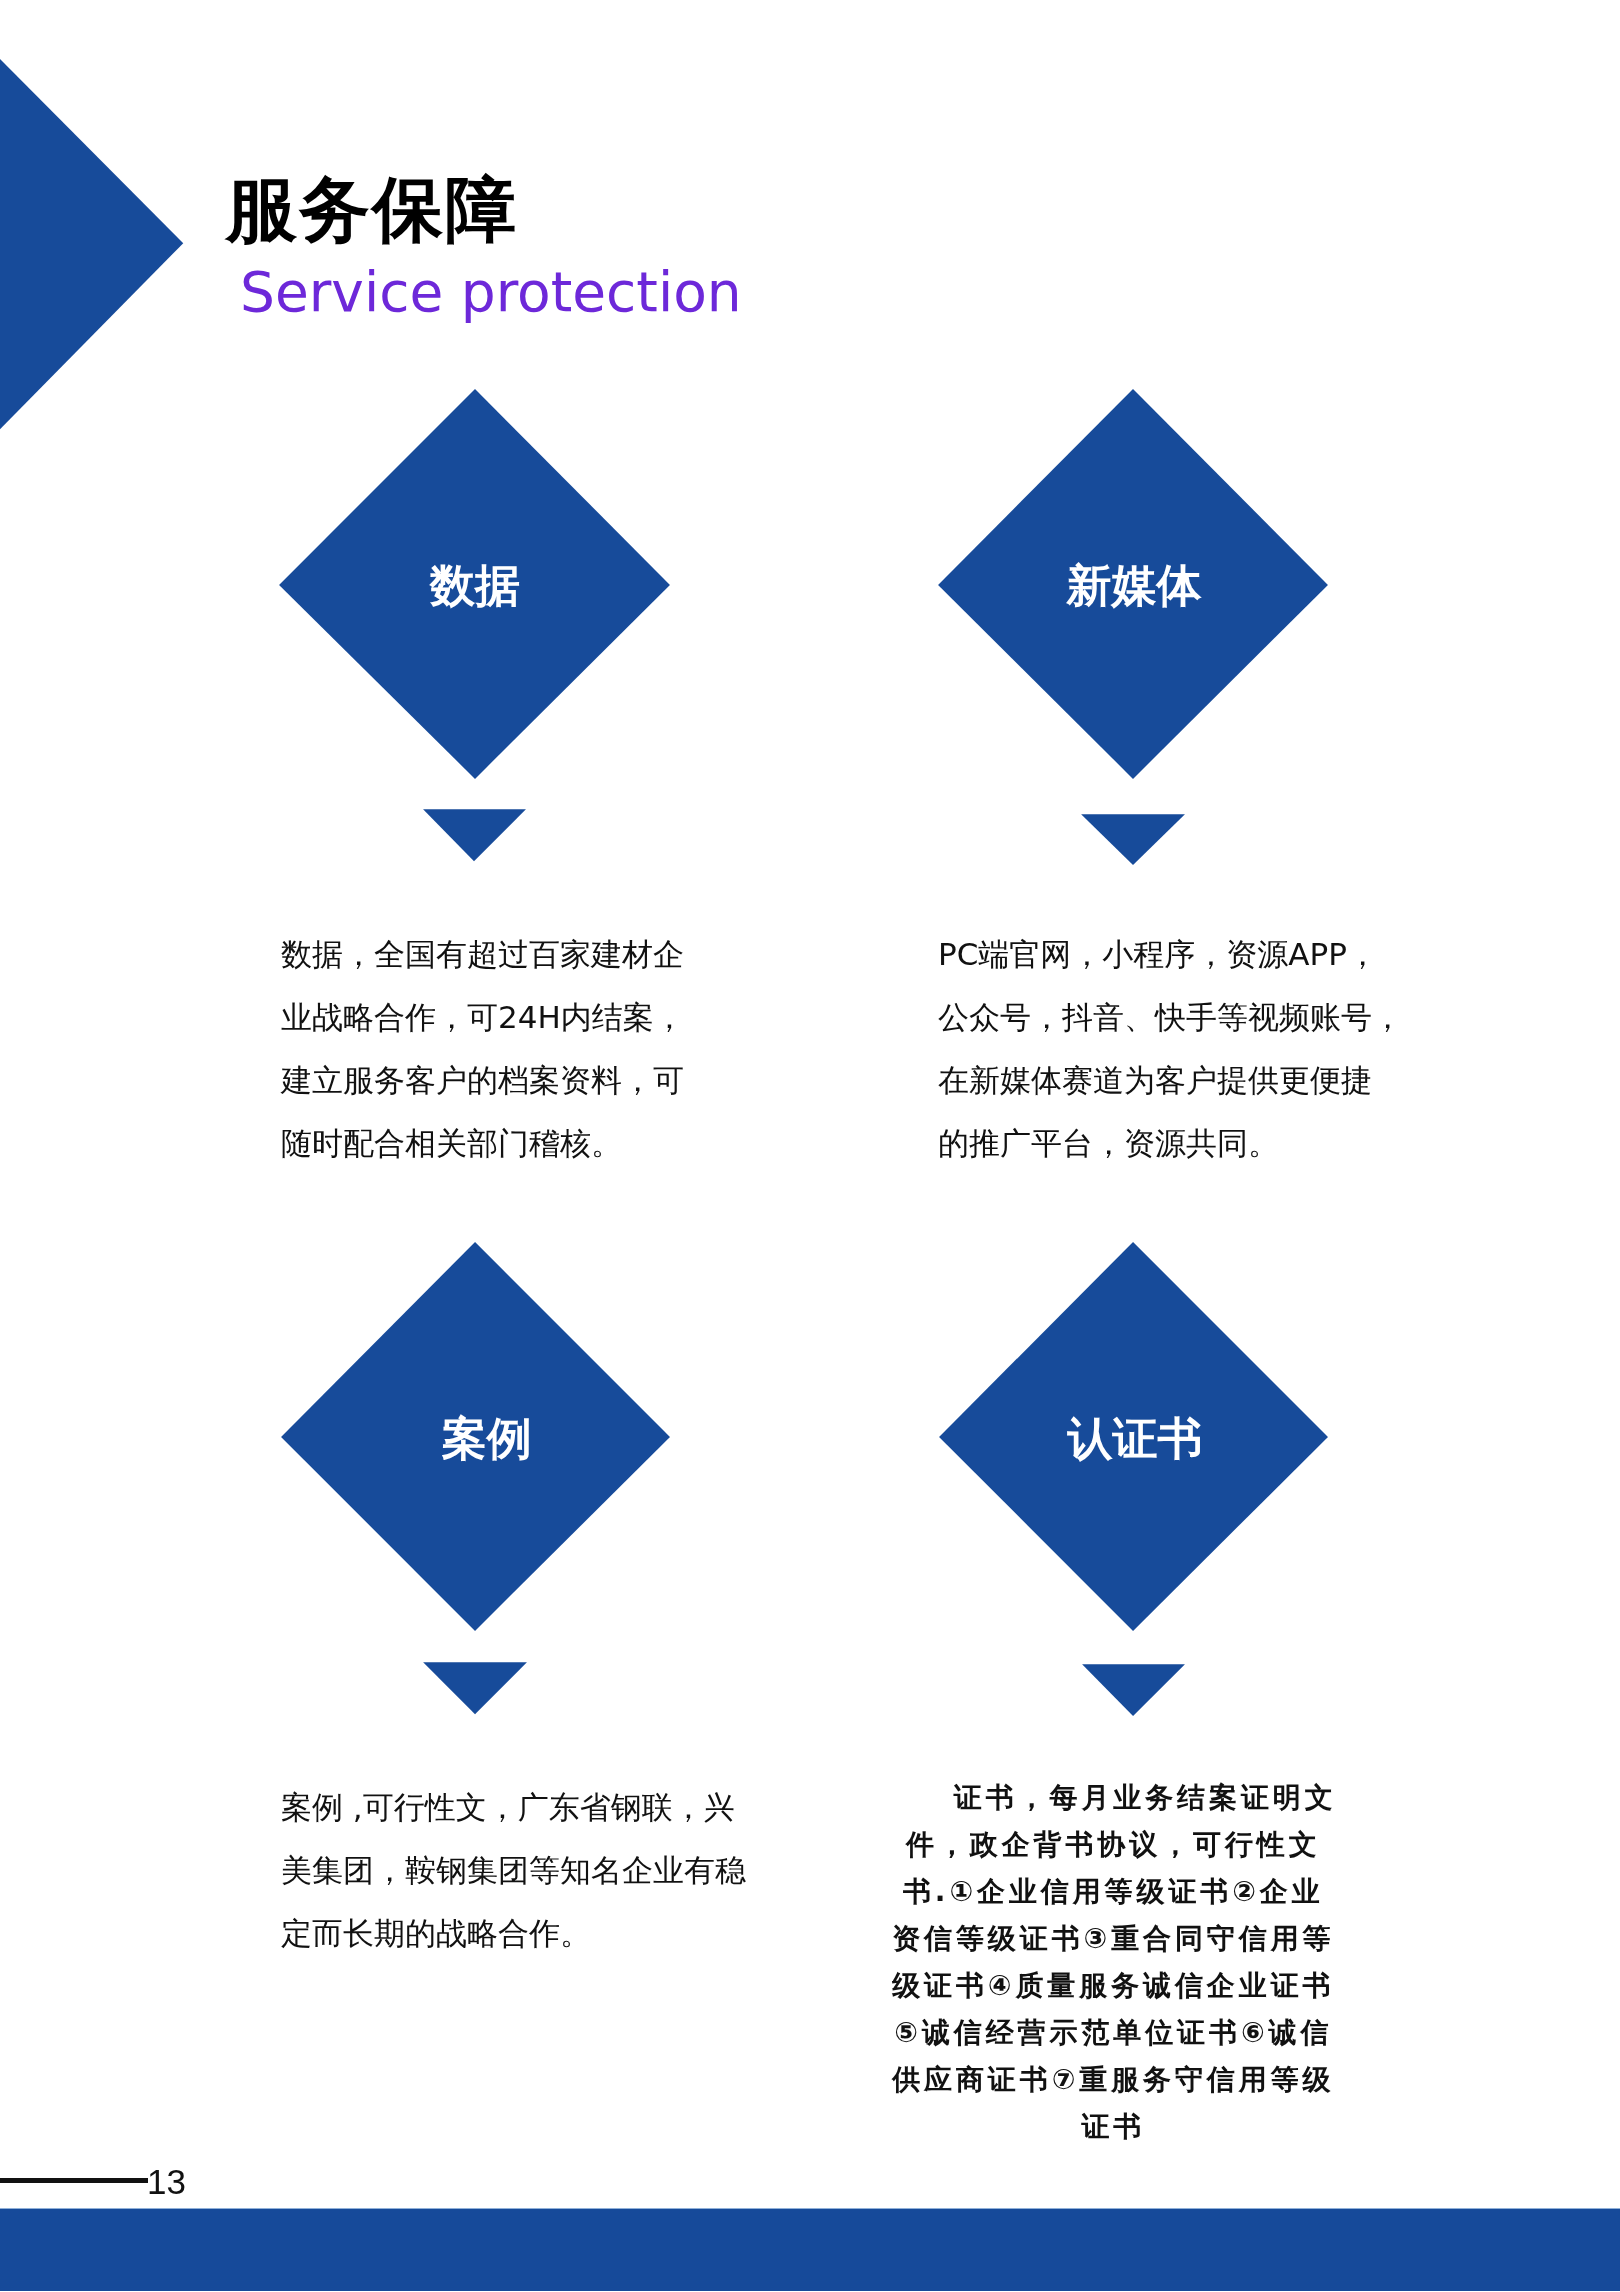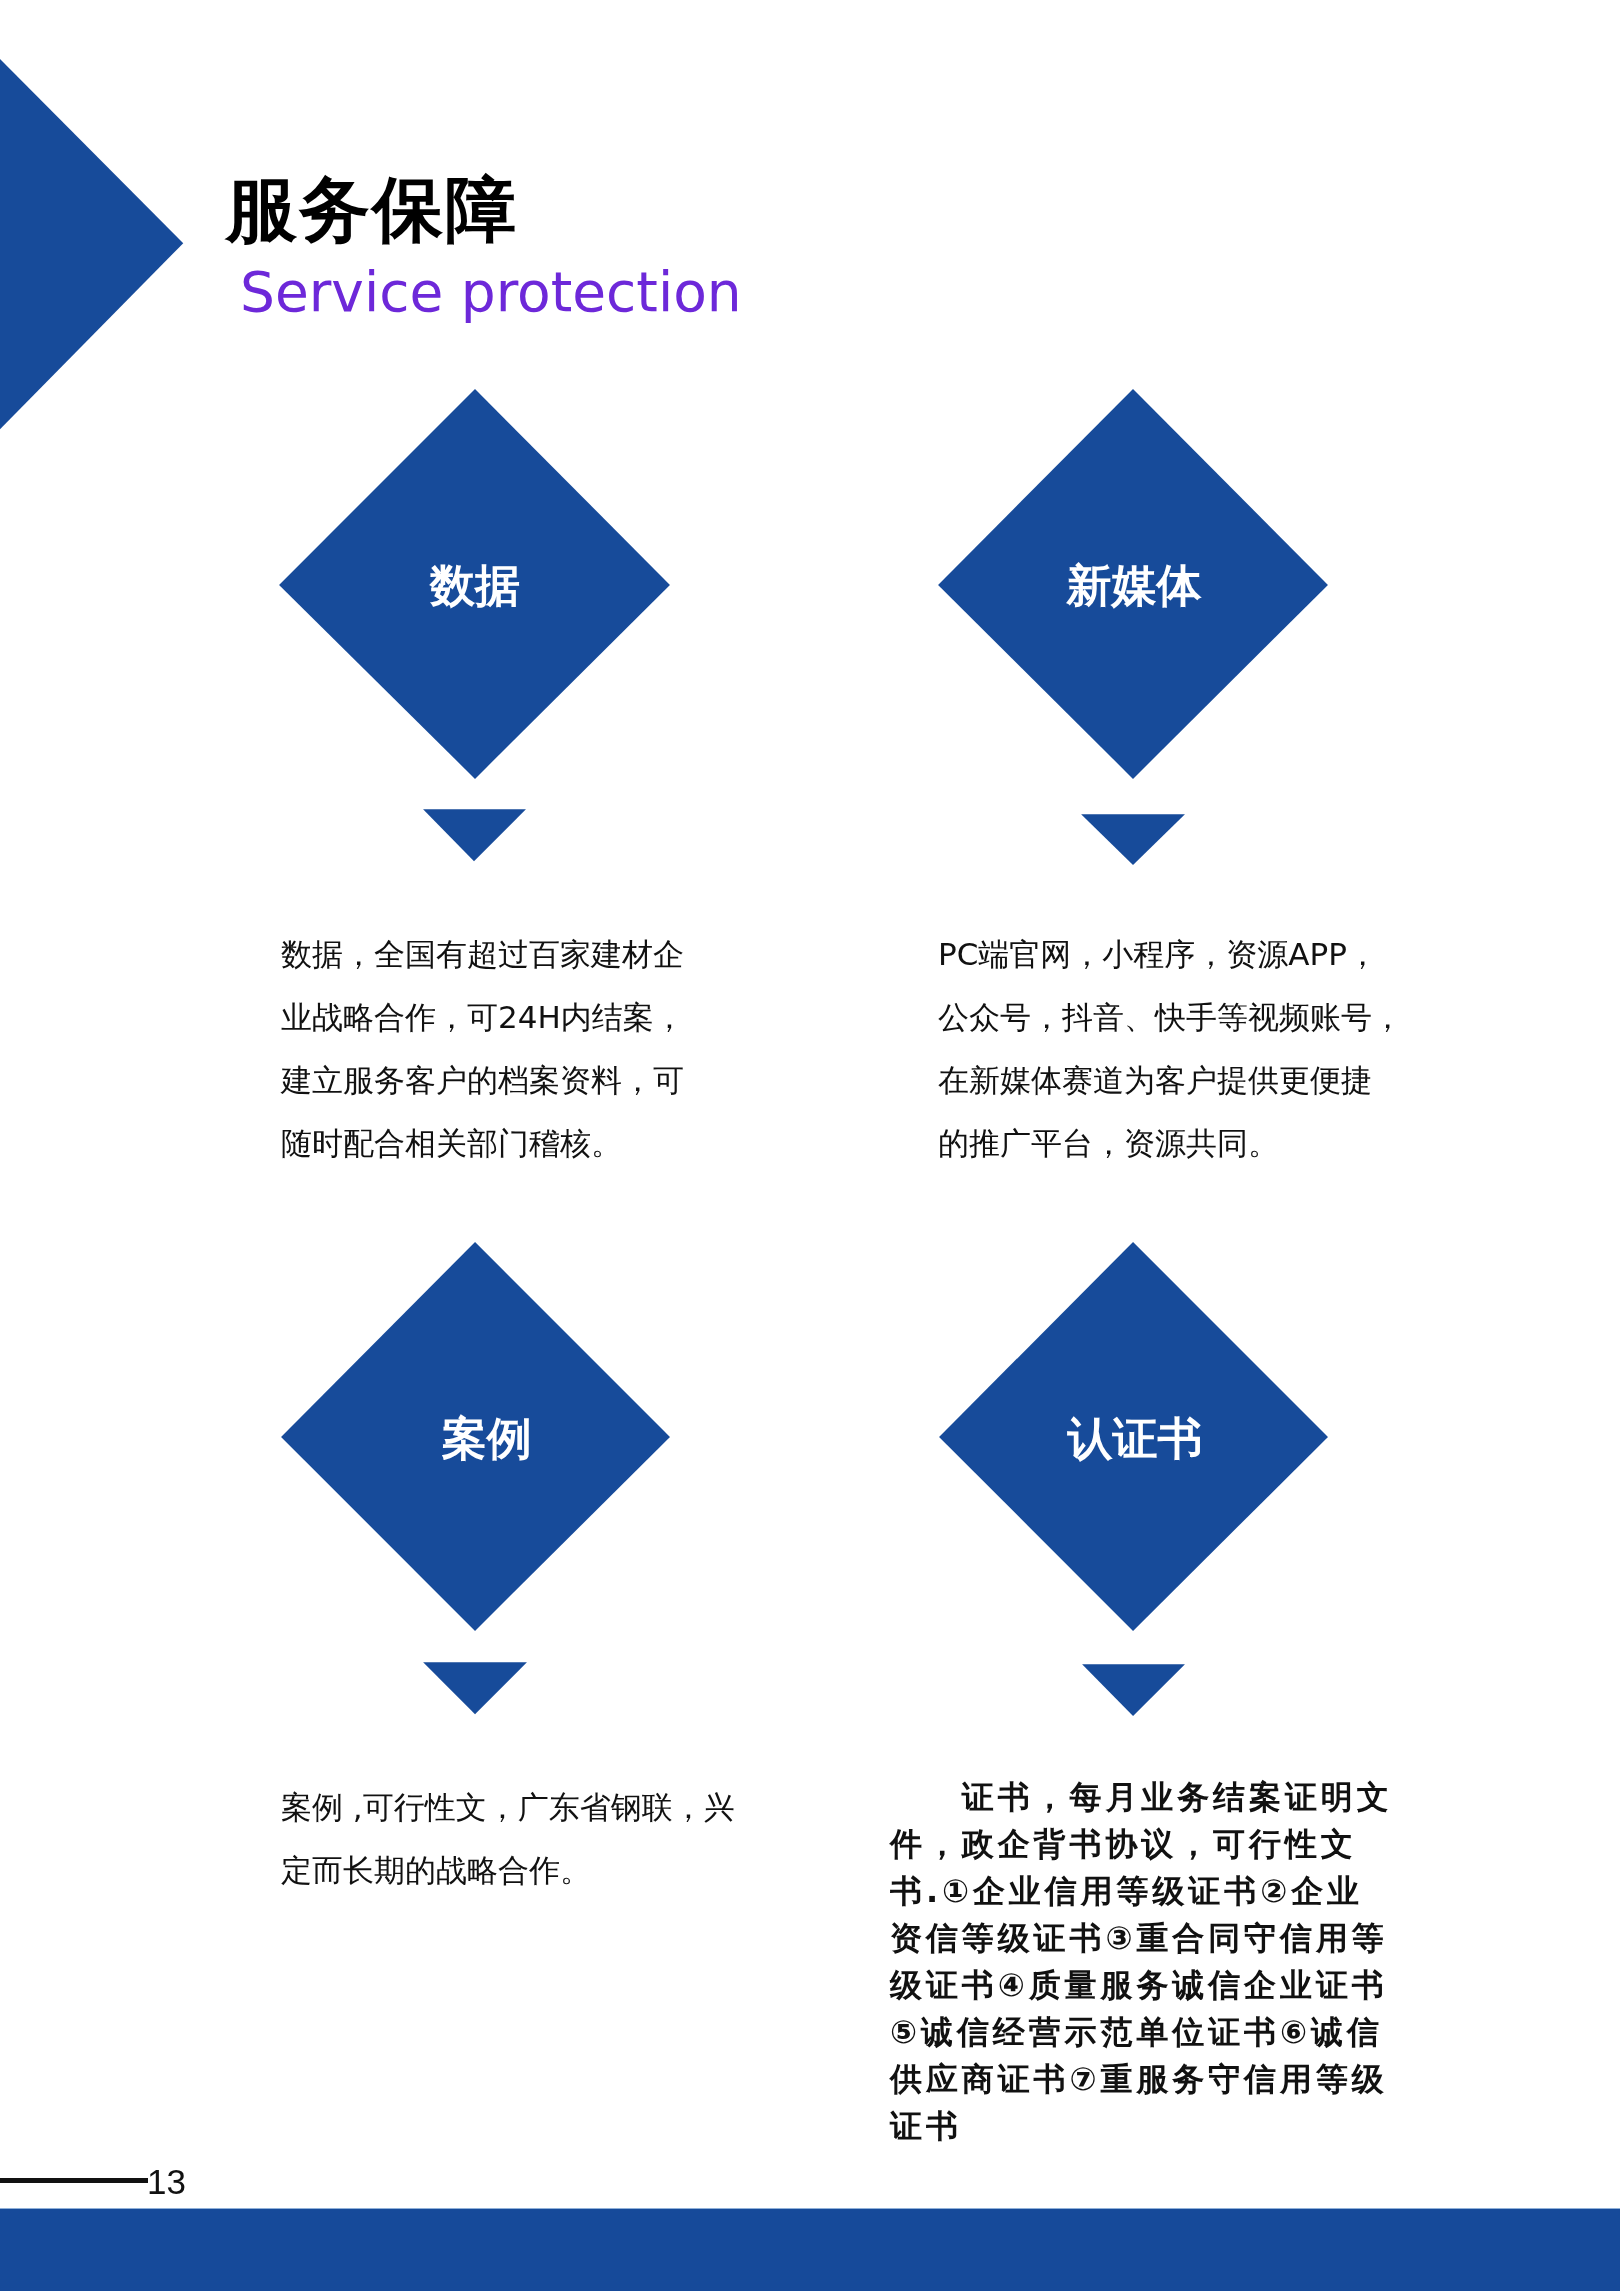--- a/index.html
+++ b/index.html
@@ -24,22 +24,22 @@
     position: absolute; left: 0; width: 392px; top: 172px; text-align: center;
     color: #ffffff; font-weight: bold; font-size: 45px; line-height: 49px;
     font-family: "DejaVu Sans", sans-serif;
   }
   .desc {
     position: absolute; font-size: 31px; color: #111; line-height: 63px;
     font-family: "DejaVu Sans", sans-serif;
   }
   .desc .line { display: block; white-space: nowrap; margin-left: 36px; }
   .desc-cert {
-    position: absolute; font-size: 32px; color: #111; line-height: 47px; font-weight: bold;
-    font-family: "DejaVu Sans", sans-serif; letter-spacing: 3.9px;
+    position: absolute; font-size: 28px; color: #111; line-height: 47px; font-weight: bold;
+    font-family: "DejaVu Sans", sans-serif; letter-spacing: 3.9px; text-align: center;
   }
   .desc-cert .line { display: block; white-space: nowrap; }
   .footer-rule { position: absolute; left: 0; top: 2178px; width: 148px; height: 4.9px; background: #111; }
   .page-num { position: absolute; left: 147px; top: 2164px; font-size: 35px; color: #111; line-height: 1; font-family: "Liberation Sans", sans-serif; }
   .footer-band { position: absolute; left: 0; top: 2208px; width: 1620px; height: 82px; background: #164a9a; border-top: 1px solid #8fb0d8; }
 </style>
 </head>
 <body>
 
 <svg class="corner-tri" width="196" height="451" viewBox="0 0 200 460">
@@ -79,20 +79,21 @@
 
 <div class="card" style="left:281px; top:1242px;">
   <svg width="392" height="480" viewBox="0 0 400 490">
     <polygon points="198,0 397,199 198,397 0,199" fill="#174b9a"></polygon>
     <polygon points="145,429 251,429 198,482" fill="#174b9a"></polygon>
   </svg>
   <div class="diamond-label" style="left:9.8px;">案例</div>
 </div>
 <div class="desc" style="left:245px; top:1776px;">
   <span class="line">案例 ,可行性文，广东省钢联，兴</span>
+  <span class="line">美集团，鞍钢集团等知名企业有稳</span>
   <span class="line">定而长期的战略合作。</span>
 </div>
 
 <div class="card" style="left:939px; top:1242px;">
   <svg width="392" height="480" viewBox="0 0 400 490">
     <polygon points="198,0 397,199 198,397 0,199" fill="#174b9a"></polygon>
     <polygon points="146,431 251,431 198,484" fill="#174b9a"></polygon>
   </svg>
   <div class="diamond-label">认证书</div>
 </div>

